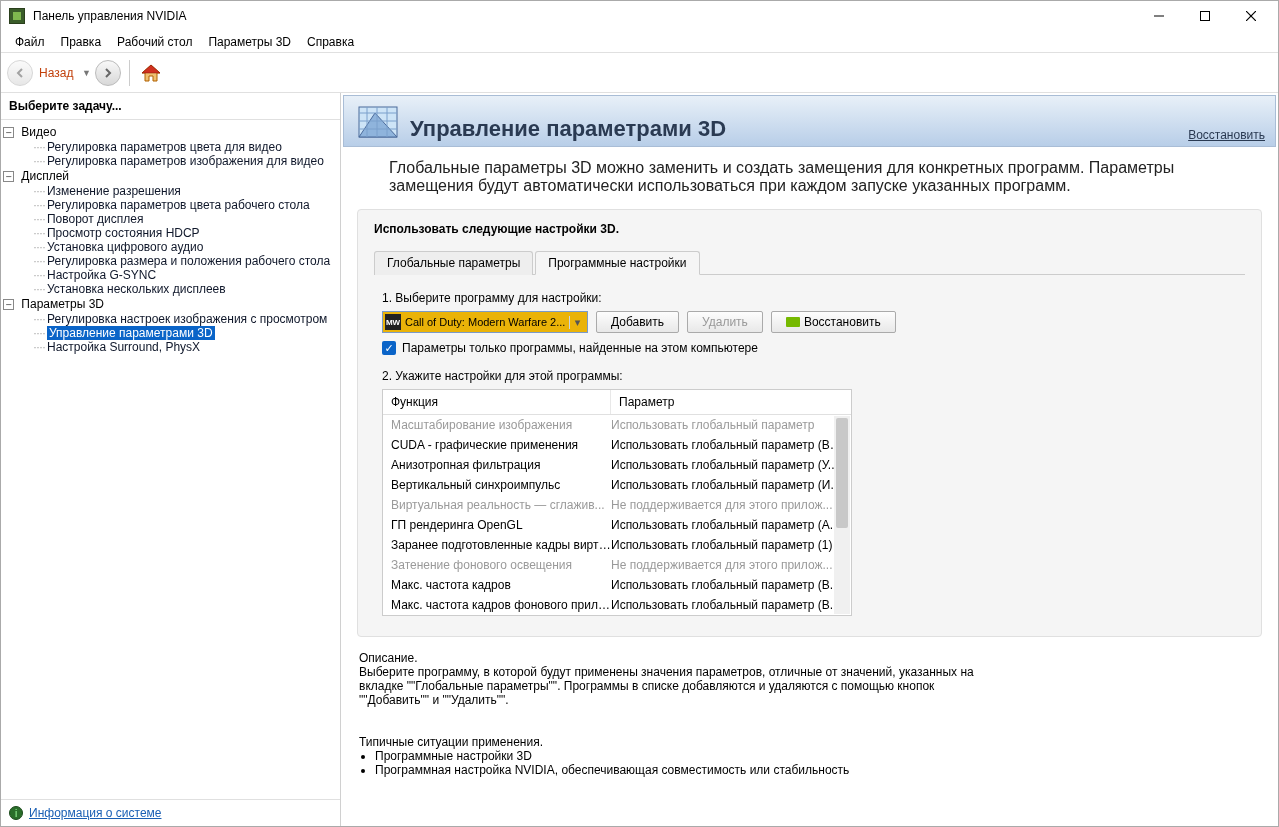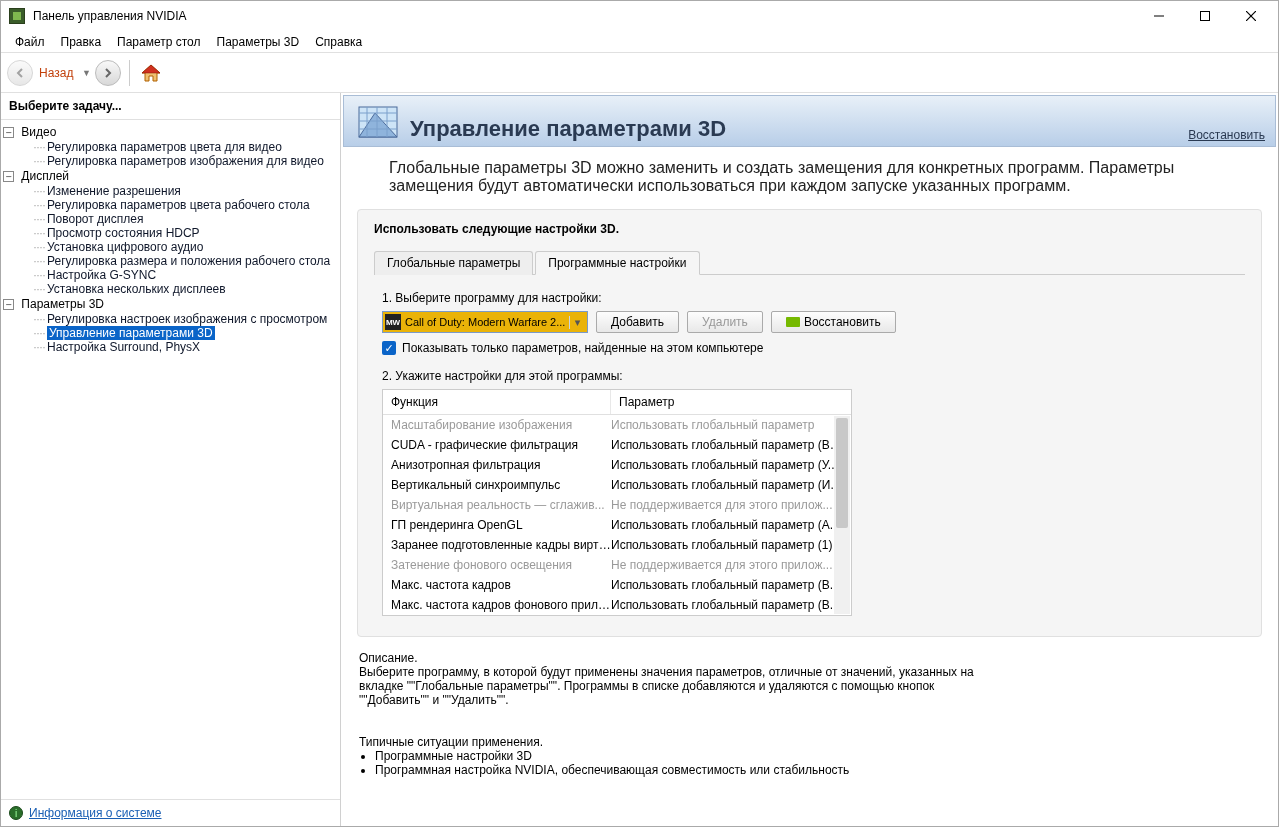--- a/index.html
+++ b/index.html
@@ -236,21 +236,21 @@
           <line x1="0" y1="0" x2="10" y2="10" stroke="#000" stroke-width="1.2"></line>
           <line x1="10" y1="0" x2="0" y2="10" stroke="#000" stroke-width="1.2"></line>
         </svg>
     </div>
   </div>
 </div>
 
 <div class="menubar">
   <div class="menu-item">Файл</div>
   <div class="menu-item">Правка</div>
-  <div class="menu-item">Параметр стол</div>
+  <div class="menu-item">Рабочий стол</div>
   <div class="menu-item">Параметры 3D</div>
   <div class="menu-item">Справка</div>
 </div>
 
 <div class="toolbar">
   <div class="nav-btn disabled">
     <svg width="12" height="12" viewBox="0 0 12 12">
         <path d="M8 2 L4 6 L8 10" fill="none" stroke="#666" stroke-width="2"></path>
       </svg>
   </div>
@@ -347,37 +347,37 @@
             </div>
             <button class="btn">Добавить</button>
             <button class="btn disabled">Удалить</button>
             <button class="btn">
               <span class="nv-badge"></span>
               <span>Восстановить</span>
             </button>
           </div>
           <div class="check-row">
             <span class="chk">✓</span>
-            <span>Показывать только параметров, найденные на этом компьютере</span>
+            <span>Параметры только программы, найденные на этом компьютере</span>
           </div>
           <div class="step-label">2. Укажите настройки для этой программы:</div>
 
           <div class="settings-table">
             <div class="st-header">
               <div class="st-h c1">Функция</div>
               <div class="st-h c2">Параметр</div>
             </div>
             <div class="st-body">
               <div class="st-rows" id="st-rows">
                   <div class="st-row dim">
                     <div class="c1">Масштабирование изображения</div>
                     <div class="c2">Использовать глобальный параметр</div>
                   </div>
                   <div class="st-row">
-                    <div class="c1">CUDA - графические фильтрация</div>
+                    <div class="c1">CUDA - графические применения</div>
                     <div class="c2">Использовать глобальный параметр (Все)</div>
                   </div>
                   <div class="st-row">
                     <div class="c1">Анизотропная фильтрация</div>
                     <div class="c2">Использовать глобальный параметр (У...</div>
                   </div>
                   <div class="st-row">
                     <div class="c1">Вертикальный синхроимпульс</div>
                     <div class="c2">Использовать глобальный параметр (И...</div>
                   </div>

